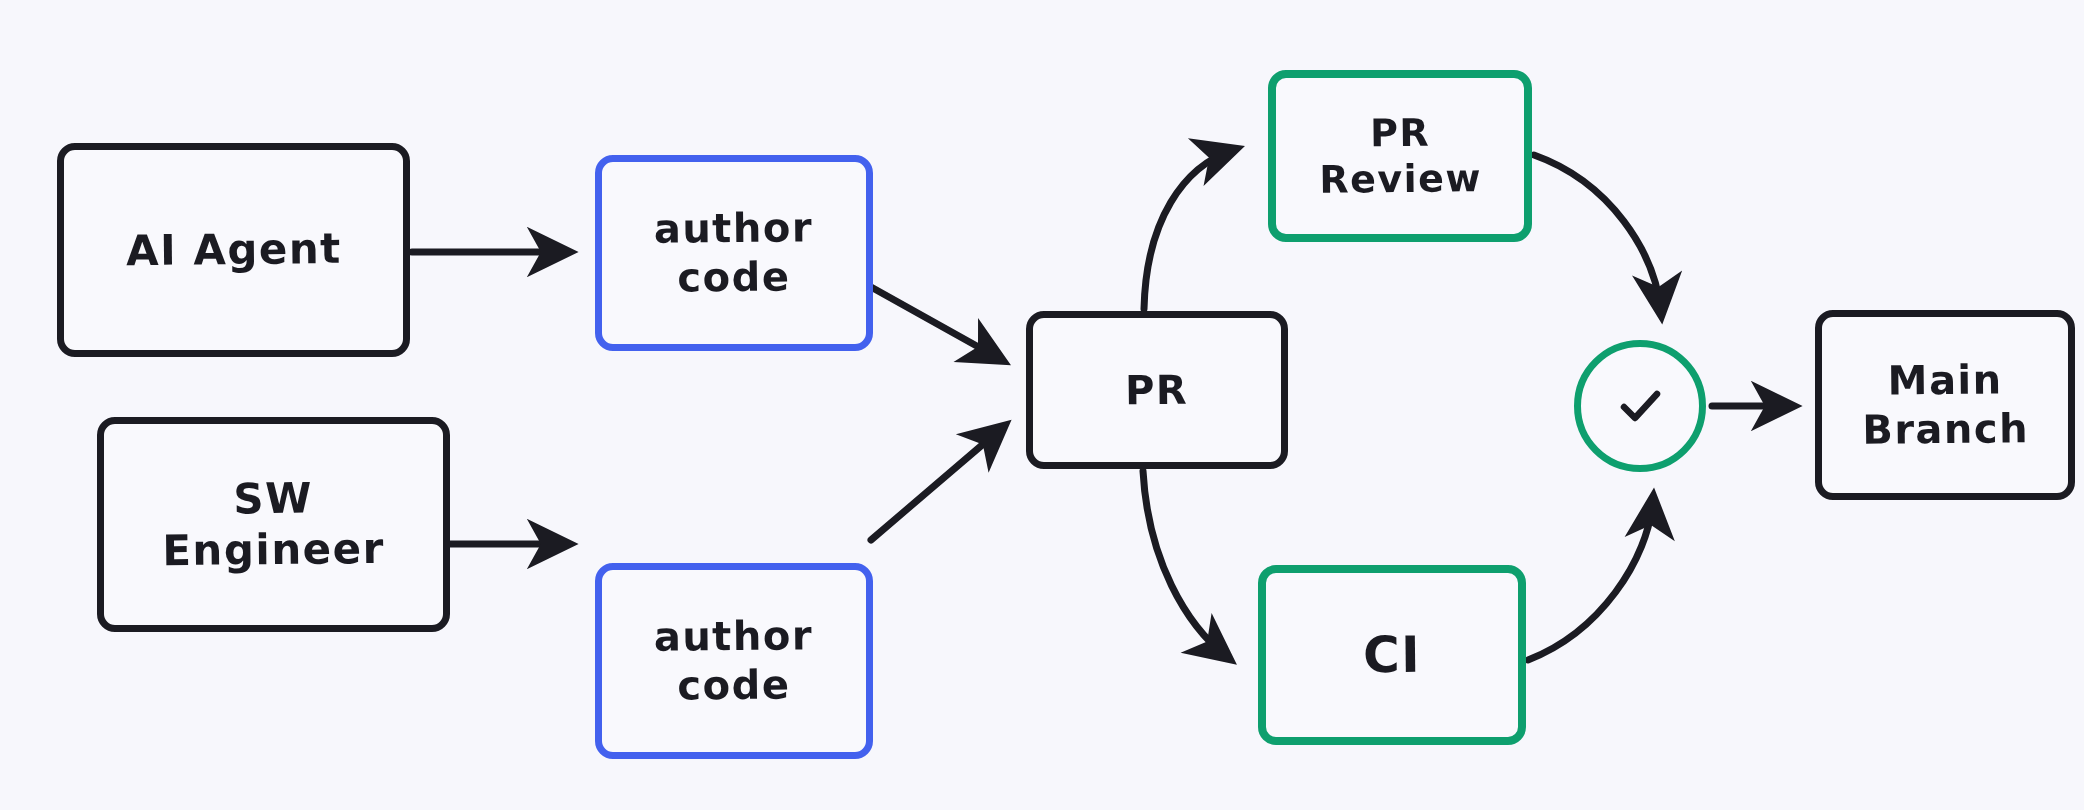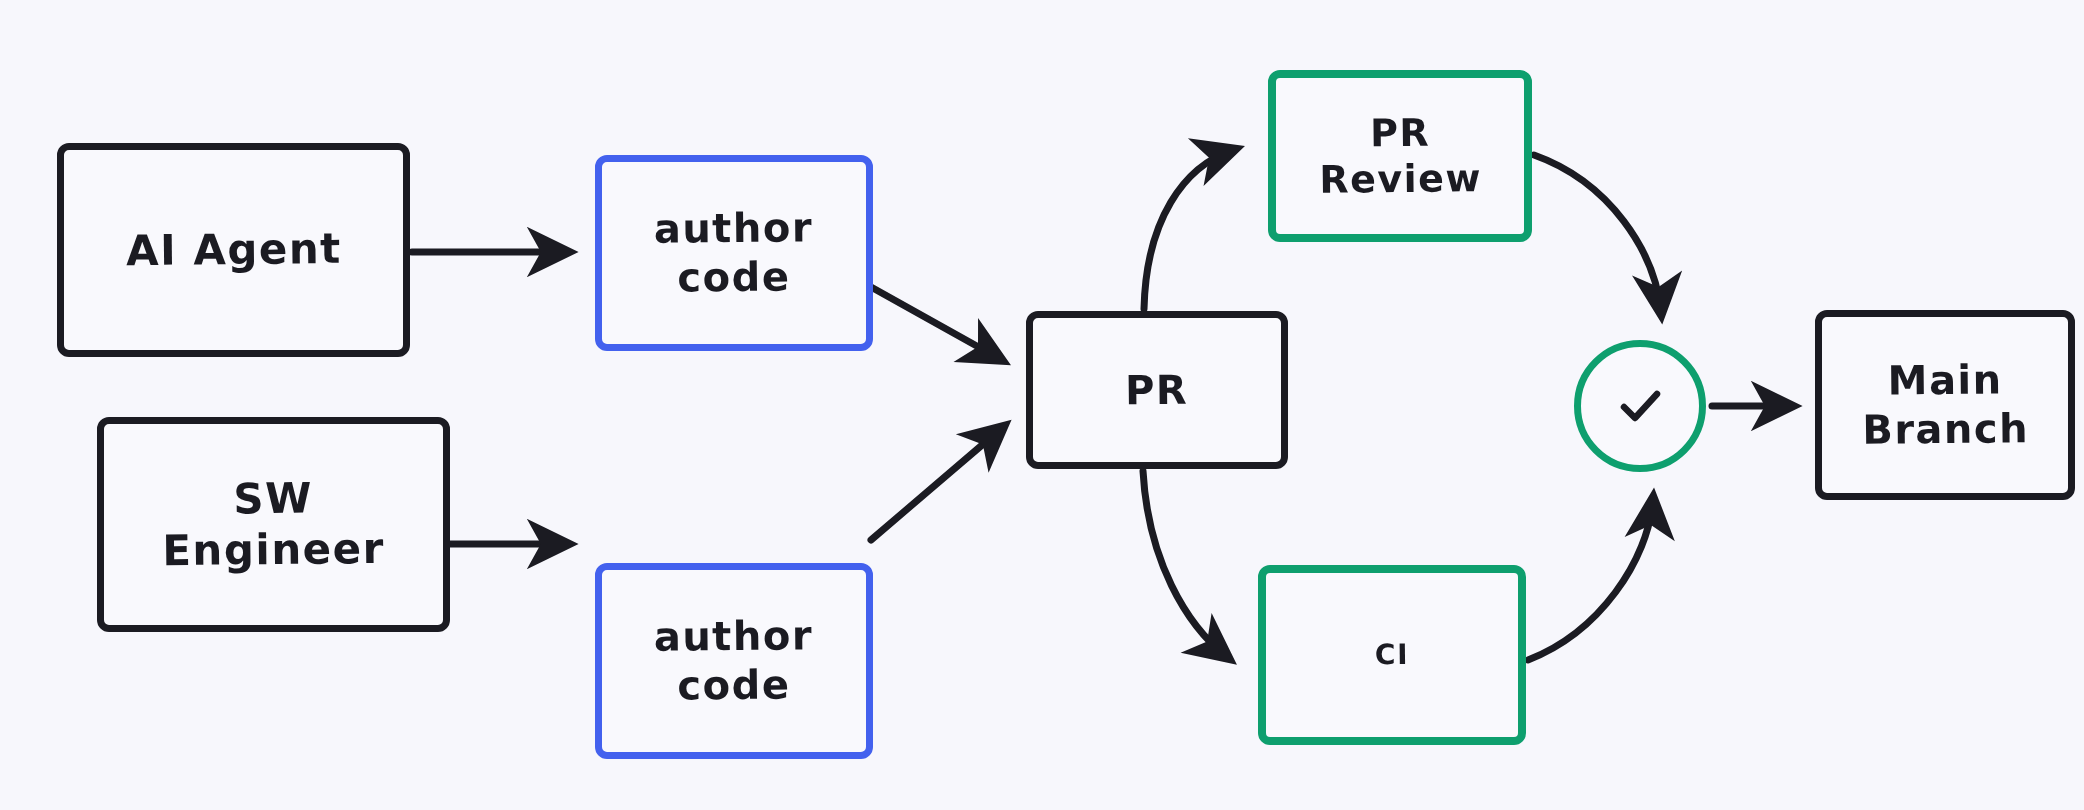--- a/index.html
+++ b/index.html
@@ -29,21 +29,21 @@
   }
   .node {
     position: absolute;
     box-sizing: border-box;
     display: flex;
     align-items: center;
     justify-content: center;
     text-align: center;
     background: #f9f9fd;
     border-style: solid;
-    border-radius: 12px;
+    border-radius: 18px;
     z-index: 2;
   }
   .node .label {
     font-family: "DejaVu Sans", sans-serif;
     font-weight: 700;
     color: #1b1b22;
     letter-spacing: 1.5px;
     line-height: 1.22;
     white-space: pre-line;
     transform: rotate(-0.6deg);
@@ -120,21 +120,21 @@
   <div class="node node-dark" id="n-pr" style="left: 1026px; top: 311px; width: 262px; height: 158px;">
     <span class="label" style="font-size: 40px;">PR</span>
   </div>
 
   <div class="node node-green" id="n-pr-review" style="left: 1268px; top: 70px; width: 264px; height: 172px;">
     <span class="label" style="font-size: 38px;">PR
 Review</span>
   </div>
 
   <div class="node node-green" id="n-ci" style="left: 1258px; top: 565px; width: 268px; height: 180px;">
-    <span class="label" style="font-size: 28px;">CI</span>
+    <span class="label" style="font-size: 50px;">CI</span>
   </div>
 
   <div class="node node-dark" id="n-main-branch" style="left: 1815px; top: 310px; width: 260px; height: 190px;">
     <span class="label" style="font-size: 40px;">Main
 Branch</span>
   </div>
 
   <div class="check-node" id="n-check" style="left: 1574px; top: 340px; width: 132px; height: 132px; border-color: rgb(14, 159, 110);">
     <span>
       <svg width="66" height="66" viewBox="0 0 66 66" aria-hidden="true">

